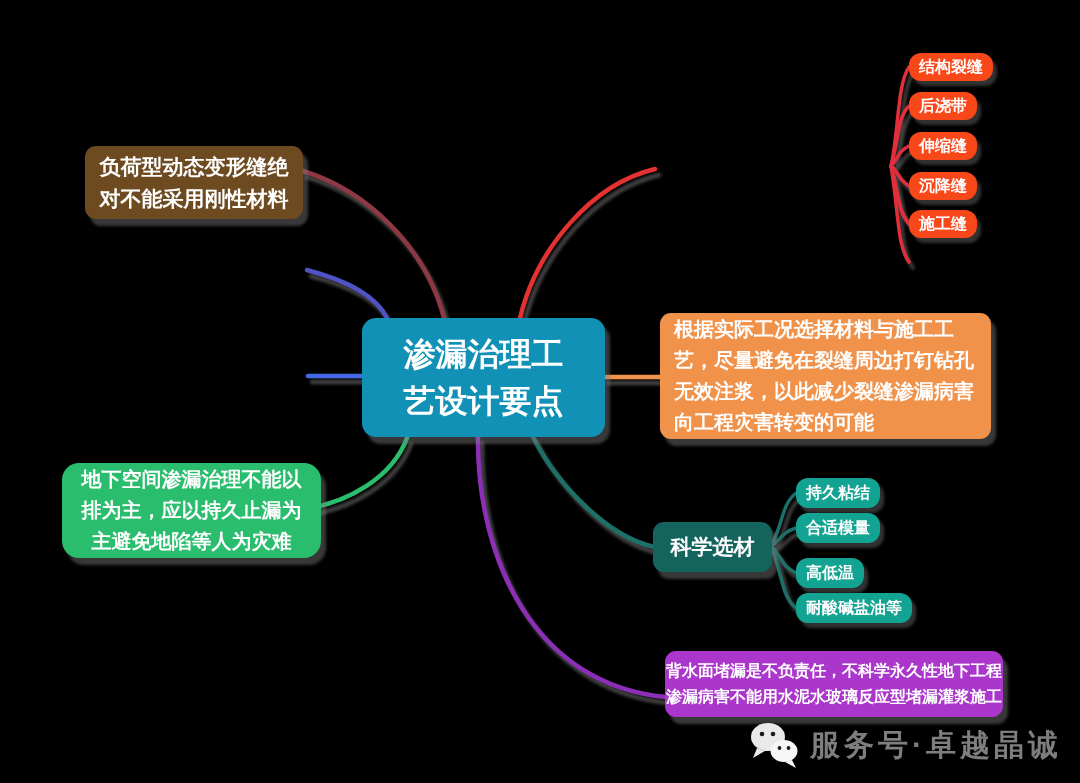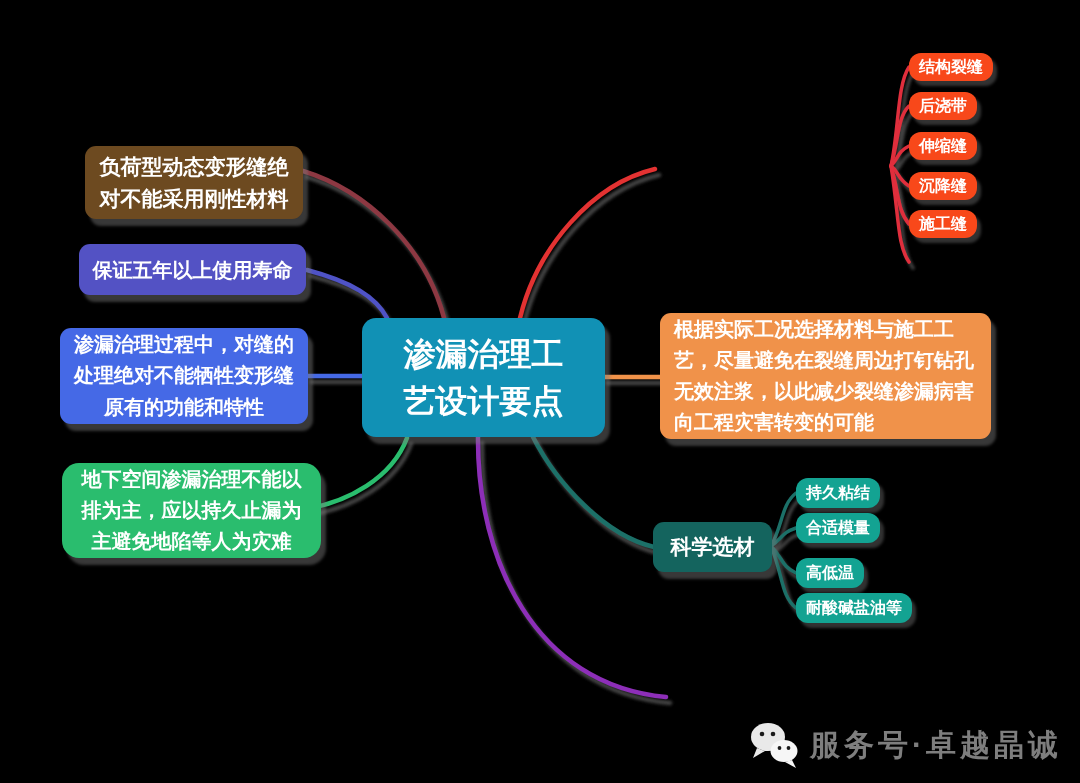--- a/index.html
+++ b/index.html
@@ -71,33 +71,31 @@
       <path d="M 771 546 C 783 558 781 566 796 573" stroke-width="3.5" stroke="#1b6f68"></path>
       <path d="M 771 546 C 783 575 781 596 796 608" stroke-width="3.5" stroke="#1b6f68"></path>
     </g>
   </svg>
 
   <div class="node node-center" style="background-color: rgb(17, 145, 181);">渗漏治理工
 艺设计要点</div>
 
   <div class="node node-brown" style="background-color: rgb(109, 74, 32);">负荷型动态变形缝绝
 对不能采用刚性材料</div>
-  <div class="node node-indigo" style="background-color: rgb(83, 82, 196);">保证五年以上使用寿命</div>
-  <div class="node node-blue" style="background-color: rgb(69, 105, 230);">渗漏治理过程中，对缝的
-处理绝对不能牺牲变形缝
-原有的功能和特性</div>
   <div class="node node-green" style="background-color: rgb(42, 189, 110);">地下空间渗漏治理不能以
 排为主，应以持久止漏为
 主避免地陷等人为灾难</div>
 
   <div class="node node-orange" style="background-color: rgb(240, 146, 74);">根据实际工况选择材料与施工工
 艺，尽量避免在裂缝周边打钉钻孔
 无效注浆，以此减少裂缝渗漏病害
 向工程灾害转变的可能</div>
   <div class="node node-sci" style="background-color: rgb(20, 100, 94);">科学选材</div>
+  <div class="node node-magenta" style="background-color: rgb(170, 54, 204);">背水面堵漏是不负责任，不科学永久性地下工程
+渗漏病害不能用水泥水玻璃反应型堵漏灌浆施工</div>
 
   <div class="child child-red" style="top: 53px; background-color: rgb(248, 72, 26);">结构裂缝</div>
   <div class="child child-red" style="top: 92px; background-color: rgb(248, 72, 26);">后浇带</div>
   <div class="child child-red" style="top: 132px; background-color: rgb(248, 72, 26);">伸缩缝</div>
   <div class="child child-red" style="top: 172px; background-color: rgb(248, 72, 26);">沉降缝</div>
   <div class="child child-red" style="top: 210px; background-color: rgb(248, 72, 26);">施工缝</div>
 
   <div class="child child-teal" style="top: 478px; background-color: rgb(19, 163, 146);">持久粘结</div>
   <div class="child child-teal" style="top: 513px; background-color: rgb(19, 163, 146);">合适模量</div>
   <div class="child child-teal" style="top: 558px; background-color: rgb(19, 163, 146);">高低温</div>

